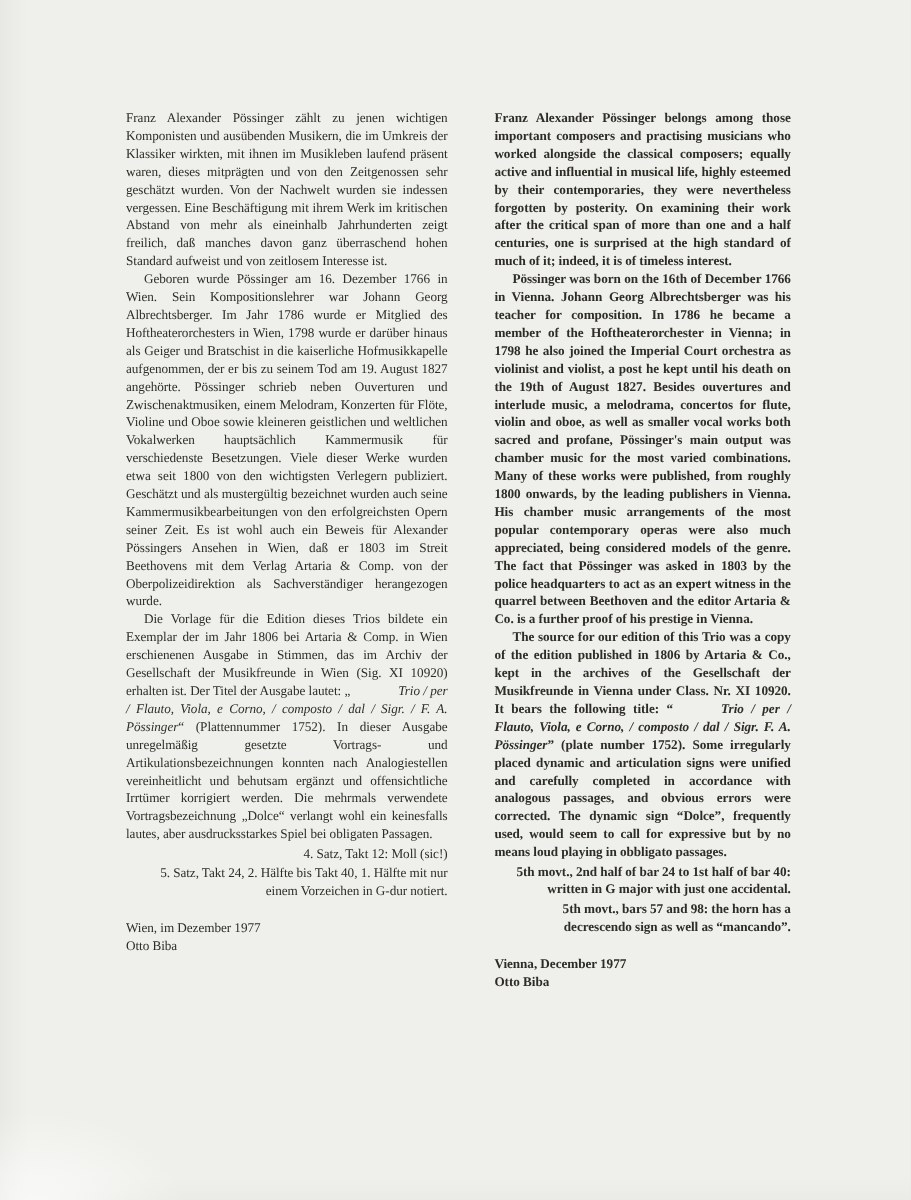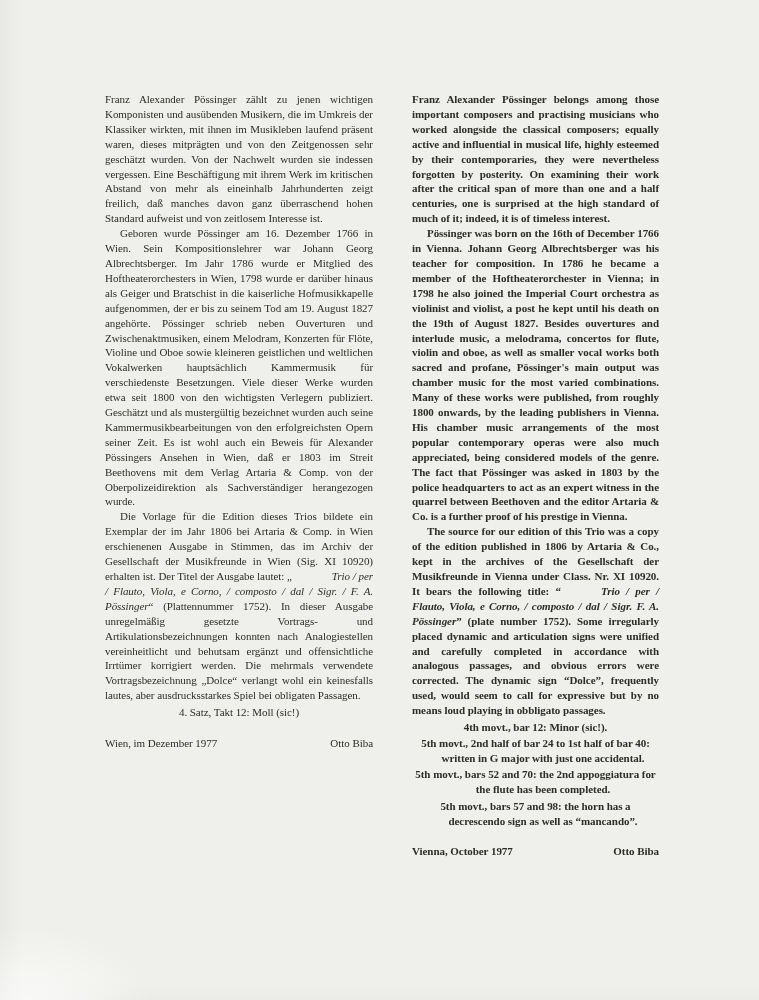--- a/index.html
+++ b/index.html
@@ -38,61 +38,61 @@
   }
   .col-left  { left: 105px; width: 268px; }
   .col-right { left: 412px; width: 247px; font-weight: bold; }
   p.para { margin: 0; }
   p.para.indented { text-indent: 15px; }
   .notes { margin-top: 1px; }
   p.note {
     margin: 1.5px 0 0 0;
     padding-left: 15px;
     text-indent: -15px;
-    text-align: center;
+    text-align: right;
   }
   .footer {
     display: flex;
     justify-content: space-between;
     margin-top: 16px;
     text-align: left;
+    flex-direction: column;
   }
   i { font-style: italic; margin-left: 40px; }
 </style>
 </head>
 <body>
 
 <div class="page">
 
   <div class="column col-left" lang="de">
     <div>
         <p class="para"><span>Franz Alexander Pössinger zählt zu jenen wichtigen Komponisten und ausübenden Musikern, die im Umkreis der Klassiker wirkten, mit ihnen im Musikleben laufend präsent waren, dieses mitprägten und von den Zeitgenossen sehr geschätzt wurden. Von der Nachwelt wurden sie indessen vergessen. Eine Beschäftigung mit ihrem Werk im kritischen Abstand von mehr als eineinhalb Jahrhunderten zeigt freilich, daß manches davon ganz überraschend hohen Standard aufweist und von zeitlosem Interesse ist.</span></p>
         <p class="para indented"><span>Geboren wurde Pössinger am 16. Dezember 1766 in Wien. Sein Kompositionslehrer war Johann Georg Albrechtsberger. Im Jahr 1786 wurde er Mitglied des Hoftheaterorchesters in Wien, 1798 wurde er darüber hinaus als Geiger und Bratschist in die kaiserliche Hofmusikkapelle aufgenommen, der er bis zu seinem Tod am 19. August 1827 angehörte. Pössinger schrieb neben Ouverturen und Zwischenaktmusiken, einem Melodram, Konzerten für Flöte, Violine und Oboe sowie kleineren geistlichen und weltlichen Vokalwerken hauptsächlich Kammermusik für verschiedenste Besetzungen. Viele dieser Werke wurden etwa seit 1800 von den wichtigsten Verlegern publiziert. Geschätzt und als mustergültig bezeichnet wurden auch seine Kammermusikbearbeitungen von den erfolgreichsten Opern seiner Zeit. Es ist wohl auch ein Beweis für Alexander Pössingers Ansehen in Wien, daß er 1803 im Streit Beethovens mit dem Verlag Artaria &amp; Comp. von der Oberpolizeidirektion als Sachverständiger herangezogen wurde.</span></p>
         <p class="para indented"><span>Die Vorlage für die Edition dieses Trios bildete ein Exemplar der im Jahr 1806 bei Artaria &amp; Comp. in Wien erschienenen Ausgabe in Stimmen, das im Archiv der Gesellschaft der Musikfreunde in Wien (Sig. XI 10920) erhalten ist. Der Titel der Ausgabe lautet: „</span><i>Trio / per / Flauto, Viola, e Corno, / composto / dal / Sigr. / F. A. Pössinger</i><span>“ (Plattennummer 1752). In dieser Ausgabe unregelmäßig gesetzte Vortrags- und Artikulationsbezeichnungen konnten nach Analogiestellen vereinheitlicht und behutsam ergänzt und offensichtliche Irrtümer korrigiert werden. Die mehrmals verwendete Vortragsbezeichnung „Dolce“ verlangt wohl ein keinesfalls lautes, aber ausdrucksstarkes Spiel bei obligaten Passagen.</span></p>
       </div>
     <div class="notes">
         <p class="note">4. Satz, Takt 12: Moll (sic!)</p>
+        <p class="note">5. Satz, Takt 24, 2. Hälfte bis Takt 40, 1. Hälfte mit nur einem Vorzeichen in G-dur notiert.</p>
       </div>
     <div class="footer">
       <span>Wien, im Dezember 1977</span>
       <span>Otto Biba</span>
     </div>
   </div>
 
   <div class="column col-right" lang="en">
     <div>
         <p class="para"><span>Franz Alexander Pössinger belongs among those important composers and practising musicians who worked alongside the classical composers; equally active and influential in musical life, highly esteemed by their contemporaries, they were nevertheless forgotten by posterity. On examining their work after the critical span of more than one and a half centuries, one is surprised at the high standard of much of it; indeed, it is of timeless interest.</span></p>
         <p class="para indented"><span>Pössinger was born on the 16th of December 1766 in Vienna. Johann Georg Albrechtsberger was his teacher for composition. In 1786 he became a member of the Hoftheaterorchester in Vienna; in 1798 he also joined the Imperial Court orchestra as violinist and violist, a post he kept until his death on the 19th of August 1827. Besides ouvertures and interlude music, a melodrama, concertos for flute, violin and oboe, as well as smaller vocal works both sacred and profane, Pössinger's main output was chamber music for the most varied combinations. Many of these works were published, from roughly 1800 onwards, by the leading publishers in Vienna. His chamber music arrangements of the most popular contemporary operas were also much appreciated, being considered models of the genre. The fact that Pössinger was asked in 1803 by the police headquarters to act as an expert witness in the quarrel between Beethoven and the editor Artaria &amp; Co. is a further proof of his prestige in Vienna.</span></p>
         <p class="para indented"><span>The source for our edition of this Trio was a copy of the edition published in 1806 by Artaria &amp; Co., kept in the archives of the Gesellschaft der Musikfreunde in Vienna under Class. Nr. XI 10920. It bears the following title: “</span><i>Trio / per / Flauto, Viola, e Corno, / composto / dal / Sigr. F. A. Pössinger</i><span>” (plate number 1752). Some irregularly placed dynamic and articulation signs were unified and carefully completed in accordance with analogous passages, and obvious errors were corrected. The dynamic sign “Dolce”, frequently used, would seem to call for expressive but by no means loud playing in obbligato passages.</span></p>
       </div>
     <div class="notes">
-        <p class="note">4th movt., bar 12: Minor (sic!).</p>
         <p class="note">5th movt., 2nd half of bar 24 to 1st half of bar 40: written in G major with just one accidental.</p>
-        <p class="note">5th movt., bars 52 and 70: the 2nd appoggiatura for the flute has been completed.</p>
         <p class="note">5th movt., bars 57 and 98: the horn has a decrescendo sign as well as “mancando”.</p>
       </div>
     <div class="footer">
-      <span>Vienna, October 1977</span>
+      <span>Vienna, December 1977</span>
       <span>Otto Biba</span>
     </div>
   </div>
 
 </div>
 
 </body></html>

